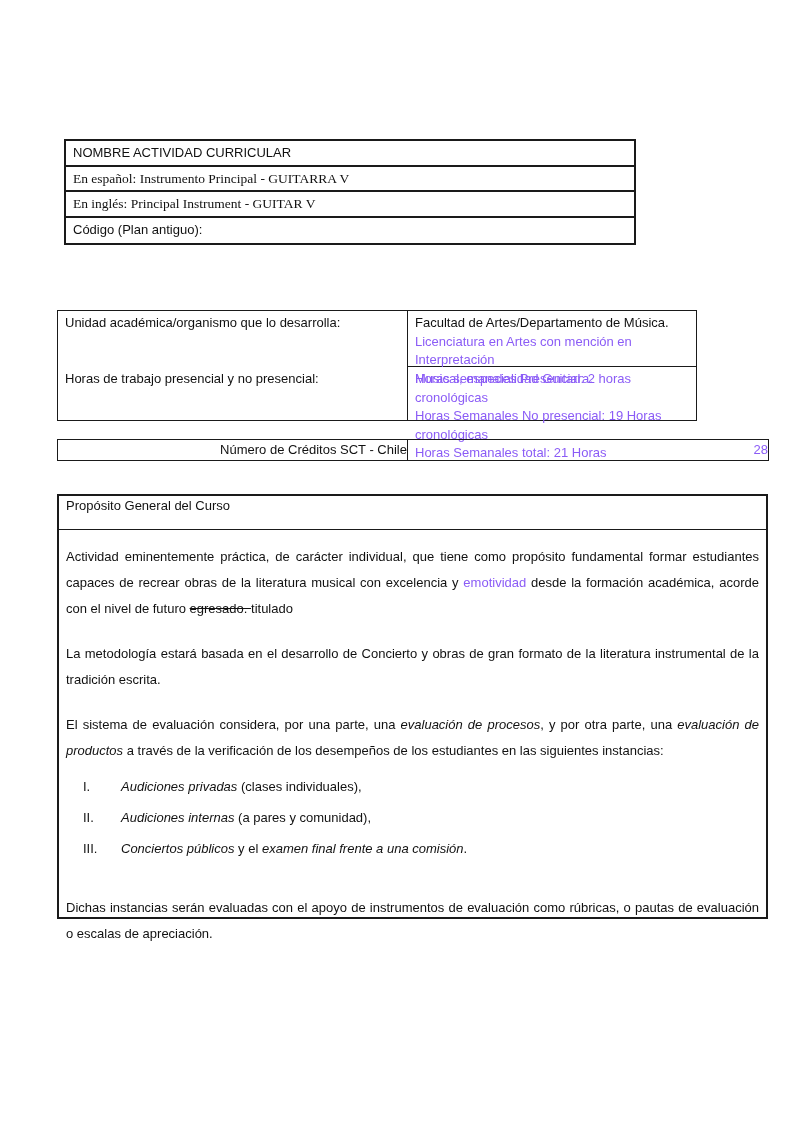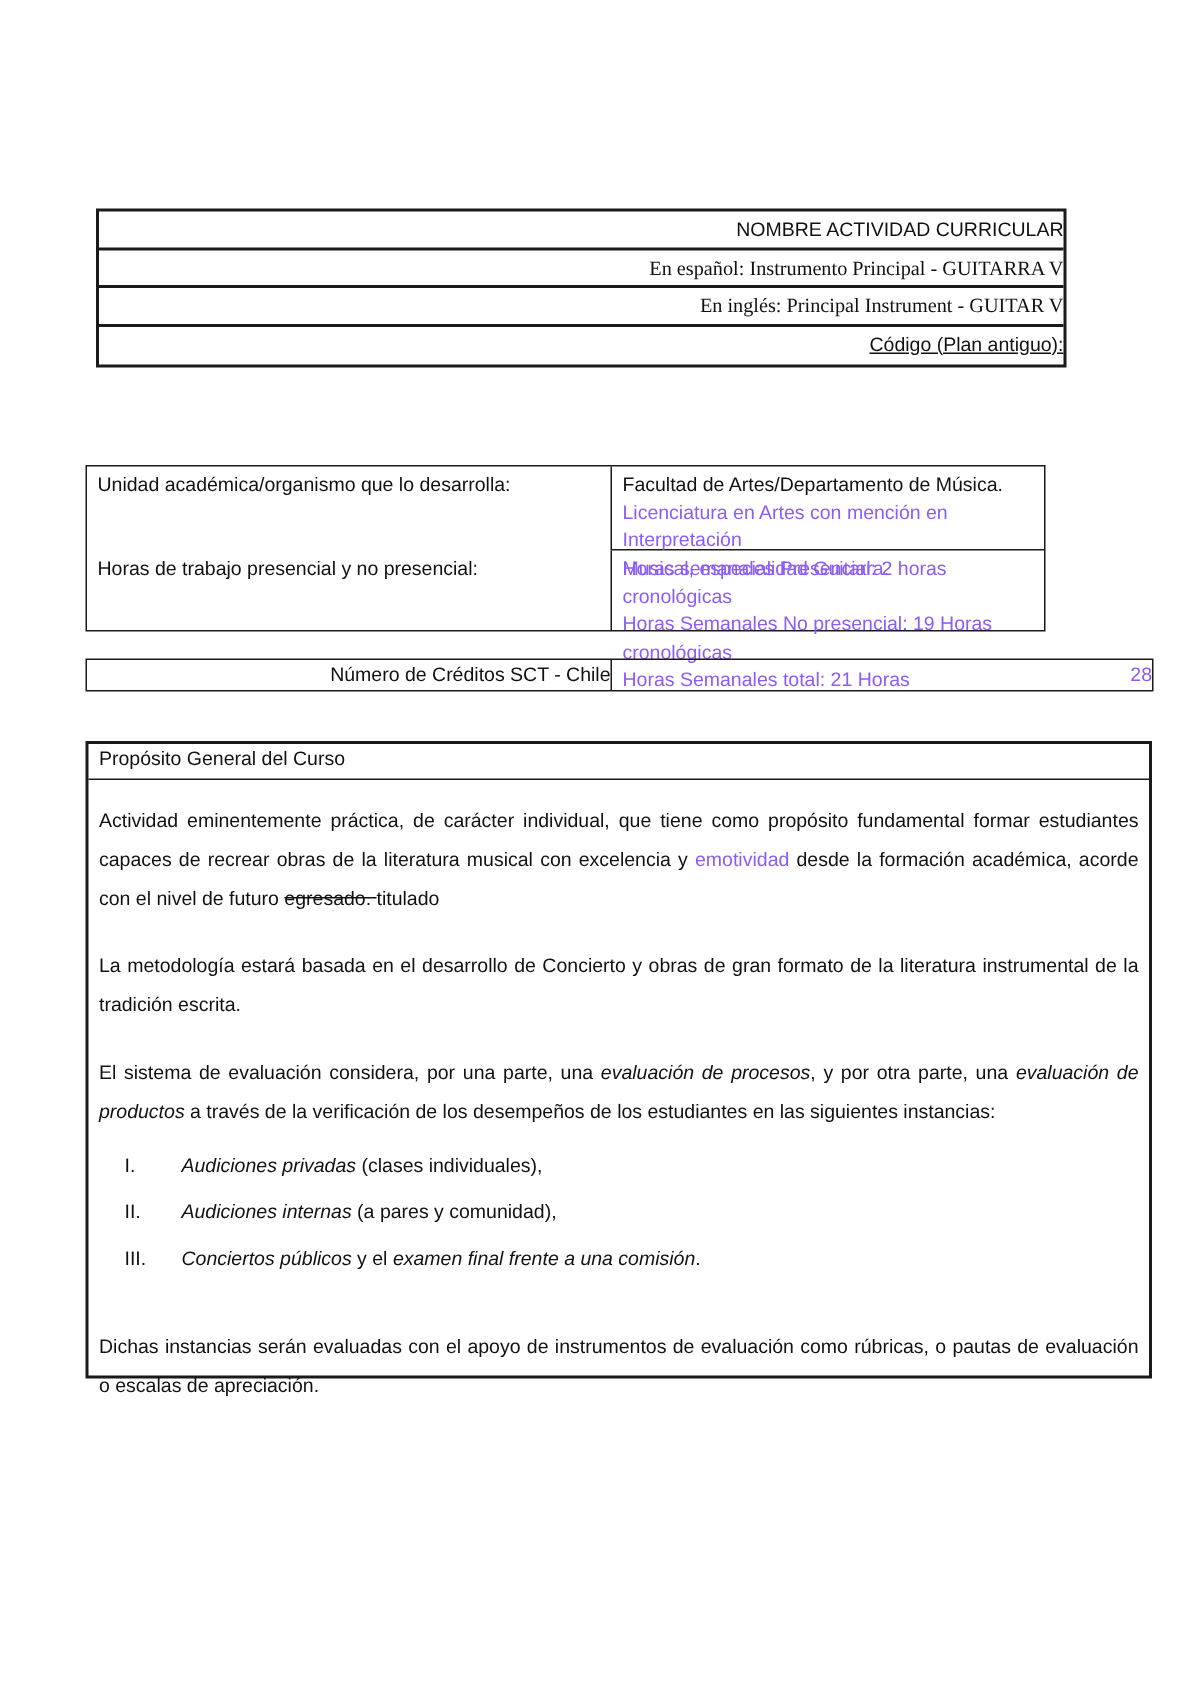--- a/index.html
+++ b/index.html
@@ -15,35 +15,34 @@
       font-family: "Liberation Sans", "DejaVu Sans", sans-serif;
       color: #111;
     }
     .red { color: #8b5cf6; }
 
     
     #t-name {
       position: absolute;
       left: 64px;
       top: 139px;
-      width: 647px;
+      width: 572px;
       border: 2px solid #1a1a1a;
       box-sizing: border-box;
-      text-align: right;
     }
     #t-name .row {
       height: 25.5px;
       line-height: 24px;
       padding-left: 7px;
       font-size: 13px;
       border-bottom: 2px solid #1a1a1a;
       box-sizing: border-box;
       white-space: nowrap;
     }
-    #t-name .row:last-child { border-bottom: none; text-decoration: underline; }
+    #t-name .row:last-child { border-bottom: none; }
     #t-name .serif {
       font-family: "Liberation Serif", "DejaVu Serif", serif;
       font-size: 13.5px;
     }
 
     
     #t-unit {
       position: absolute;
       left: 57px;
       top: 310px;
@@ -89,21 +88,21 @@
       position: absolute;
       left: 57px;
       top: 494px;
       width: 711px;
       height: 425px;
       border: 2px solid #1a1a1a;
       box-sizing: border-box;
       font-size: 13px;
     }
     #t-purpose .head {
-      height: 24px;
+      height: 34px;
       line-height: 19px;
       padding-left: 7px;
       border-bottom: 1.5px solid #1a1a1a;
       box-sizing: border-box;
     }
     #t-purpose .body {
       padding: 0 7px;
     }
     #t-purpose p {
       margin: 0;

